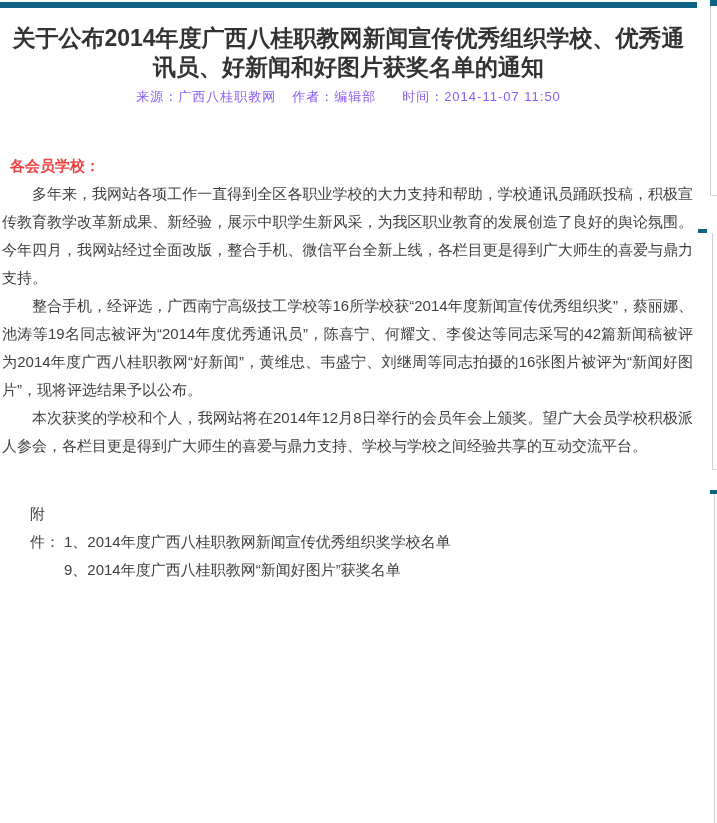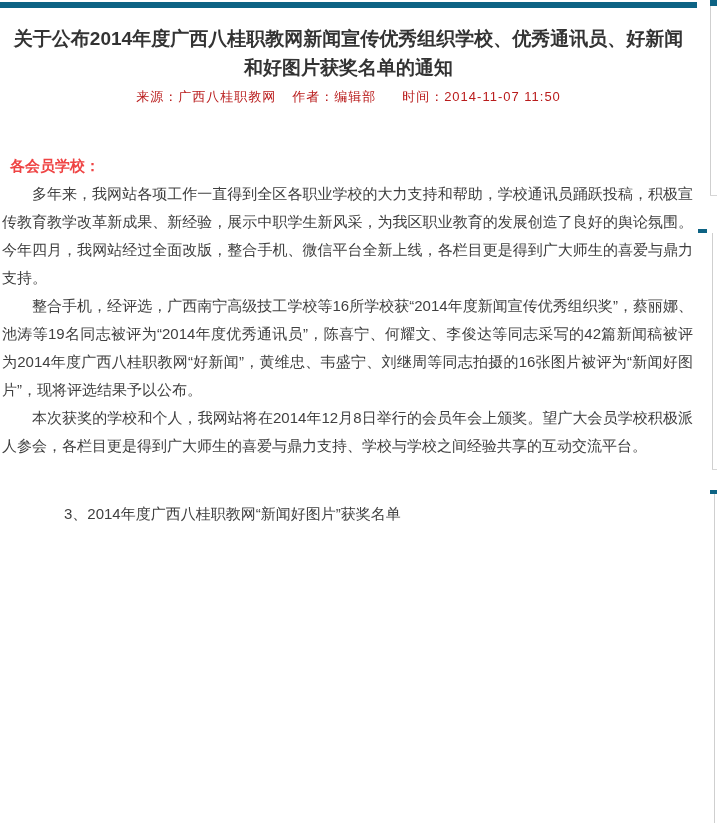--- a/index.html
+++ b/index.html
@@ -19,30 +19,30 @@
   }
   .topbar {
     position: absolute;
     left: 0; top: 2px;
     width: 697px; height: 6px;
     background: #0d6384;
   }
   .title {
     padding: 24px 12px 0 12px;
     text-align: center;
-    font-size: 19px;
+    font-size: 23px;
     line-height: 29px;
     font-weight: bold;
     color: #333333;
   }
   .meta {
     margin-top: 6px;
     text-align: center;
     font-size: 13px;
-    color: #b91c1c;
+    color: #8b5cf6;
     letter-spacing: 1px;
     white-space: nowrap;
   }
   .meta .seg { display: inline-block; }
   .meta .gap-sm { margin-left: 16px; }
   .meta .gap-lg { margin-left: 26px; }
   .content {
     padding: 0 0 0 2px;
     font-size: 15px;
     color: #3f3f3f;
@@ -93,21 +93,22 @@
   </div>
 
   <div class="content">
     <div class="salutation">各会员学校：</div>
 
     <p class="para">多年来，我网站各项工作一直得到全区各职业学校的大力支持和帮助，学校通讯员踊跃投稿，积极宣传教育教学改革新成果、新经验，展示中职学生新风采，为我区职业教育的发展创造了良好的舆论氛围。今年四月，我网站经过全面改版，整合手机、微信平台全新上线，各栏目更是得到广大师生的喜爱与鼎力支持。</p>
     <p class="para">整合手机，经评选，广西南宁高级技工学校等16所学校获“2014年度新闻宣传优秀组织奖”，蔡丽娜、池涛等19名同志被评为“2014年度优秀通讯员”，陈喜宁、何耀文、李俊达等同志采写的42篇新闻稿被评为2014年度广西八桂职教网“好新闻”，黄维忠、韦盛宁、刘继周等同志拍摄的16张图片被评为“新闻好图片”，现将评选结果予以公布。</p>
     <p class="para">本次获奖的学校和个人，我网站将在2014年12月8日举行的会员年会上颁奖。望广大会员学校积极派人参会，各栏目更是得到广大师生的喜爱与鼎力支持、学校与学校之间经验共享的互动交流平台。</p>
 
     <div class="attachments">
-      <div class="att-row">3、2014年度广西八桂职教网“新闻好图片”获奖名单</div>
+      <div class="att-row first"><span class="att-label">附件：</span><span>1、2014年度广西八桂职教网新闻宣传优秀组织奖学校名单</span></div>
+      <div class="att-row">9、2014年度广西八桂职教网“新闻好图片”获奖名单</div>
     </div>
 
   </div>
 </div>
 
 <div class="sliver">
   <div class="accent s1-accent"></div>
   <div class="edge s1-edge"></div>
   <div class="foot s1-foot"></div>
 </div>

